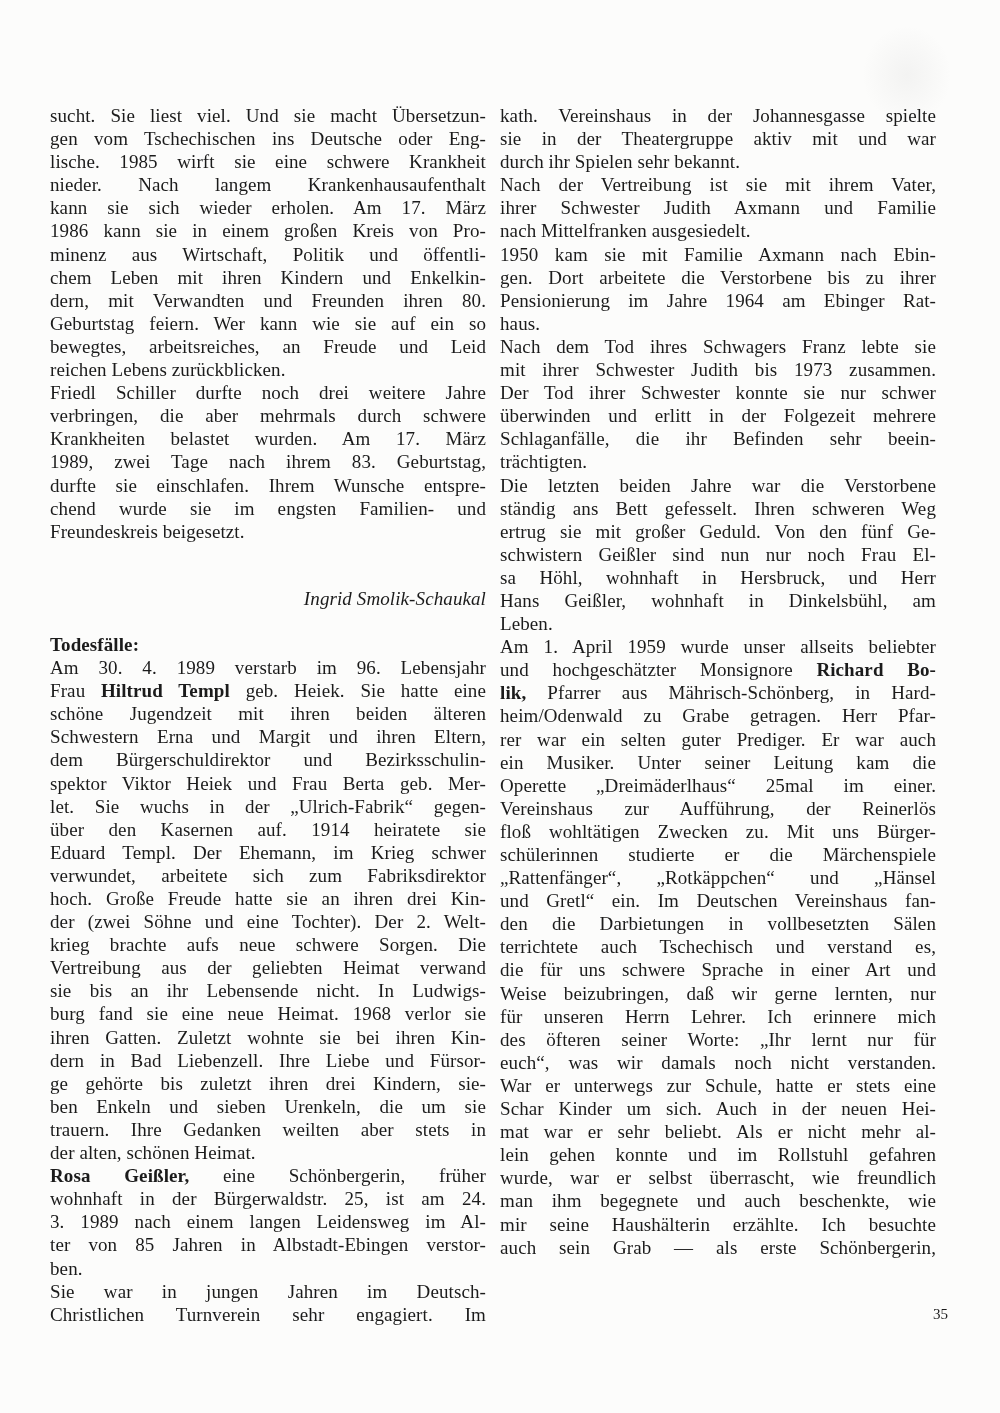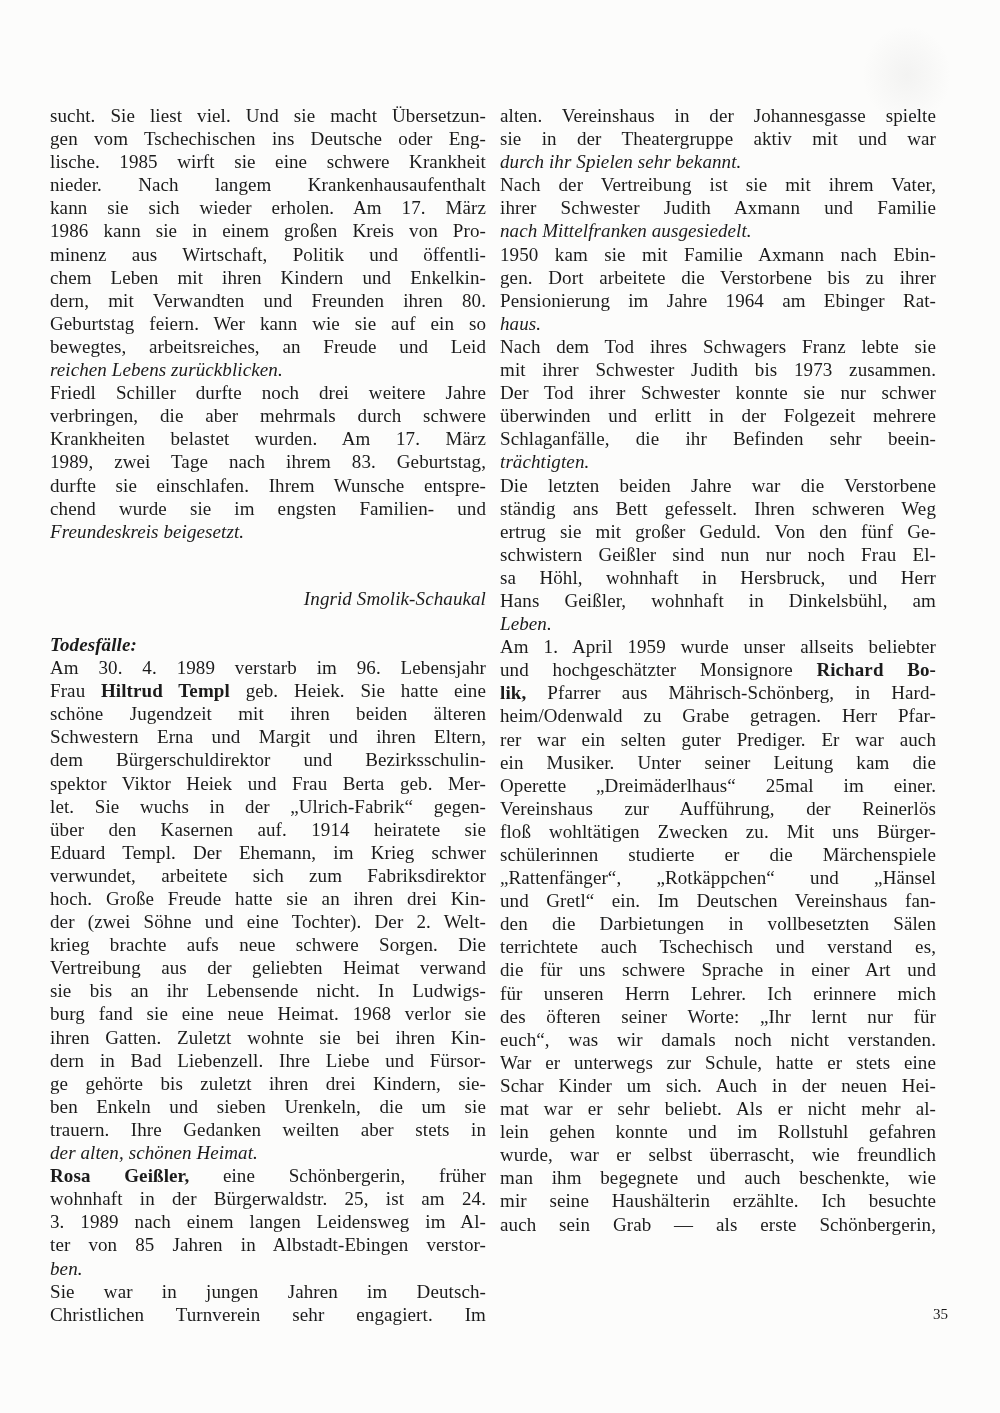--- a/index.html
+++ b/index.html
@@ -41,21 +41,20 @@
     line-height: 23.1px;
     font-size: 19px;
     text-align: justify;
     text-align-last: justify;
     overflow: hidden;
     letter-spacing: 0.1px;
   }
   .line.noj {
     text-align: right;
     text-align-last: left;
-    font-style: italic;
   }
   .line.right {
     text-align: right;
     text-align-last: right;
     margin-top: 44px;
   }
   .line.italic { font-style: italic; }
   .line.bold   { font-weight: bold; }
   .seg-bold    { font-weight: bold; }
   .page-number {
@@ -119,21 +118,21 @@
         <div class="line noj"><span>der alten, schönen Heimat.</span></div>
         <div class="line"><span class="seg-bold">Rosa Geißler,</span><span> eine Schönbergerin, früher</span></div>
         <div class="line"><span>wohnhaft in der Bürgerwaldstr. 25, ist am 24.</span></div>
         <div class="line"><span>3. 1989 nach einem langen Leidensweg im Al-</span></div>
         <div class="line"><span>ter von 85 Jahren in Albstadt-Ebingen verstor-</span></div>
         <div class="line noj"><span>ben.</span></div>
         <div class="line"><span>Sie war in jungen Jahren im Deutsch-</span></div>
         <div class="line"><span>Christlichen Turnverein sehr engagiert. Im</span></div>
       </div>
     <div class="col">
-        <div class="line"><span>alten. Vereinshaus in der Johannesgasse spielte</span></div>
+        <div class="line"><span>kath. Vereinshaus in der Johannesgasse spielte</span></div>
         <div class="line"><span>sie in der Theatergruppe aktiv mit und war</span></div>
         <div class="line noj"><span>durch ihr Spielen sehr bekannt.</span></div>
         <div class="line"><span>Nach der Vertreibung ist sie mit ihrem Vater,</span></div>
         <div class="line"><span>ihrer Schwester Judith Axmann und Familie</span></div>
         <div class="line noj"><span>nach Mittelfranken ausgesiedelt.</span></div>
         <div class="line"><span>1950 kam sie mit Familie Axmann nach Ebin-</span></div>
         <div class="line"><span>gen. Dort arbeitete die Verstorbene bis zu ihrer</span></div>
         <div class="line"><span>Pensionierung im Jahre 1964 am Ebinger Rat-</span></div>
         <div class="line noj"><span>haus.</span></div>
         <div class="line"><span>Nach dem Tod ihres Schwagers Franz lebte sie</span></div>
@@ -157,20 +156,21 @@
         <div class="line"><span>ein Musiker. Unter seiner Leitung kam die</span></div>
         <div class="line"><span>Operette „Dreimäderlhaus“ 25mal im einer.</span></div>
         <div class="line"><span>Vereinshaus zur Aufführung, der Reinerlös</span></div>
         <div class="line"><span>floß wohltätigen Zwecken zu. Mit uns Bürger-</span></div>
         <div class="line"><span>schülerinnen studierte er die Märchenspiele</span></div>
         <div class="line"><span>„Rattenfänger“, „Rotkäppchen“ und „Hänsel</span></div>
         <div class="line"><span>und Gretl“ ein. Im Deutschen Vereinshaus fan-</span></div>
         <div class="line"><span>den die Darbietungen in vollbesetzten Sälen</span></div>
         <div class="line"><span>terrichtete auch Tschechisch und verstand es,</span></div>
         <div class="line"><span>die für uns schwere Sprache in einer Art und</span></div>
+        <div class="line"><span>Weise beizubringen, daß wir gerne lernten, nur</span></div>
         <div class="line"><span>für unseren Herrn Lehrer. Ich erinnere mich</span></div>
         <div class="line"><span>des öfteren seiner Worte: „Ihr lernt nur für</span></div>
         <div class="line"><span>euch“, was wir damals noch nicht verstanden.</span></div>
         <div class="line"><span>War er unterwegs zur Schule, hatte er stets eine</span></div>
         <div class="line"><span>Schar Kinder um sich. Auch in der neuen Hei-</span></div>
         <div class="line"><span>mat war er sehr beliebt. Als er nicht mehr al-</span></div>
         <div class="line"><span>lein gehen konnte und im Rollstuhl gefahren</span></div>
         <div class="line"><span>wurde, war er selbst überrascht, wie freundlich</span></div>
         <div class="line"><span>man ihm begegnete und auch beschenkte, wie</span></div>
         <div class="line"><span>mir seine Haushälterin erzählte. Ich besuchte</span></div>

